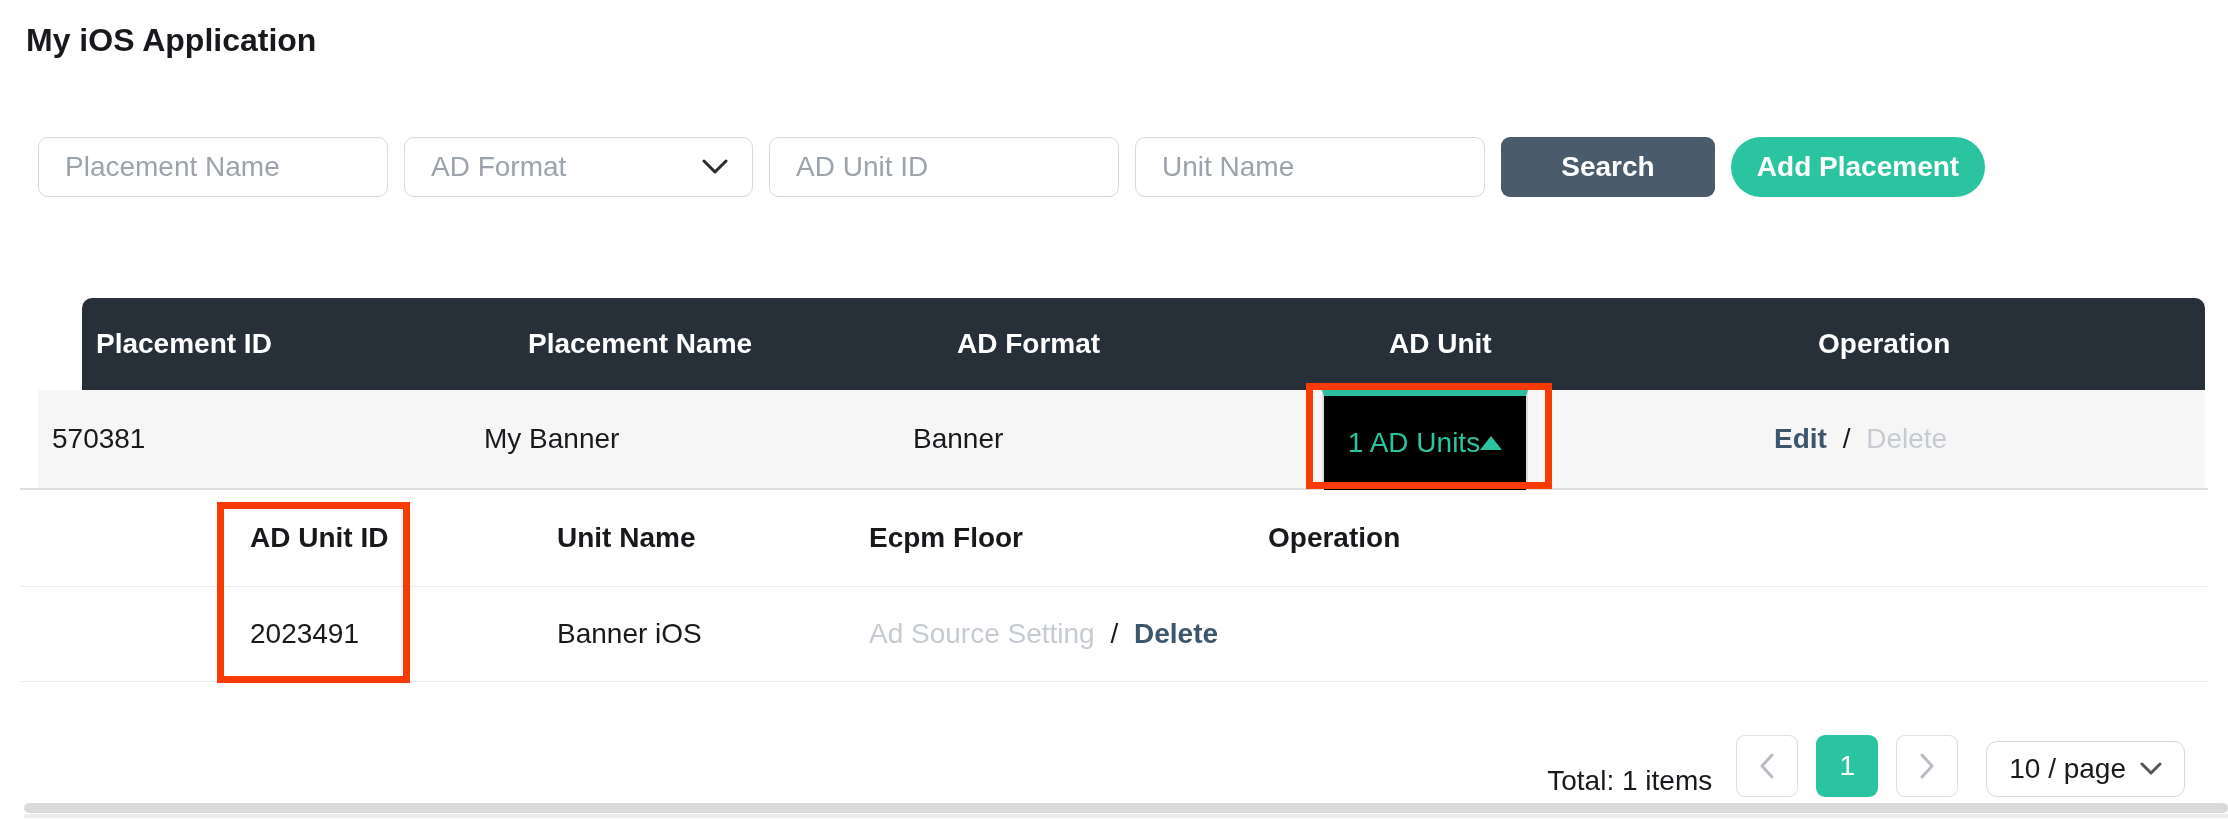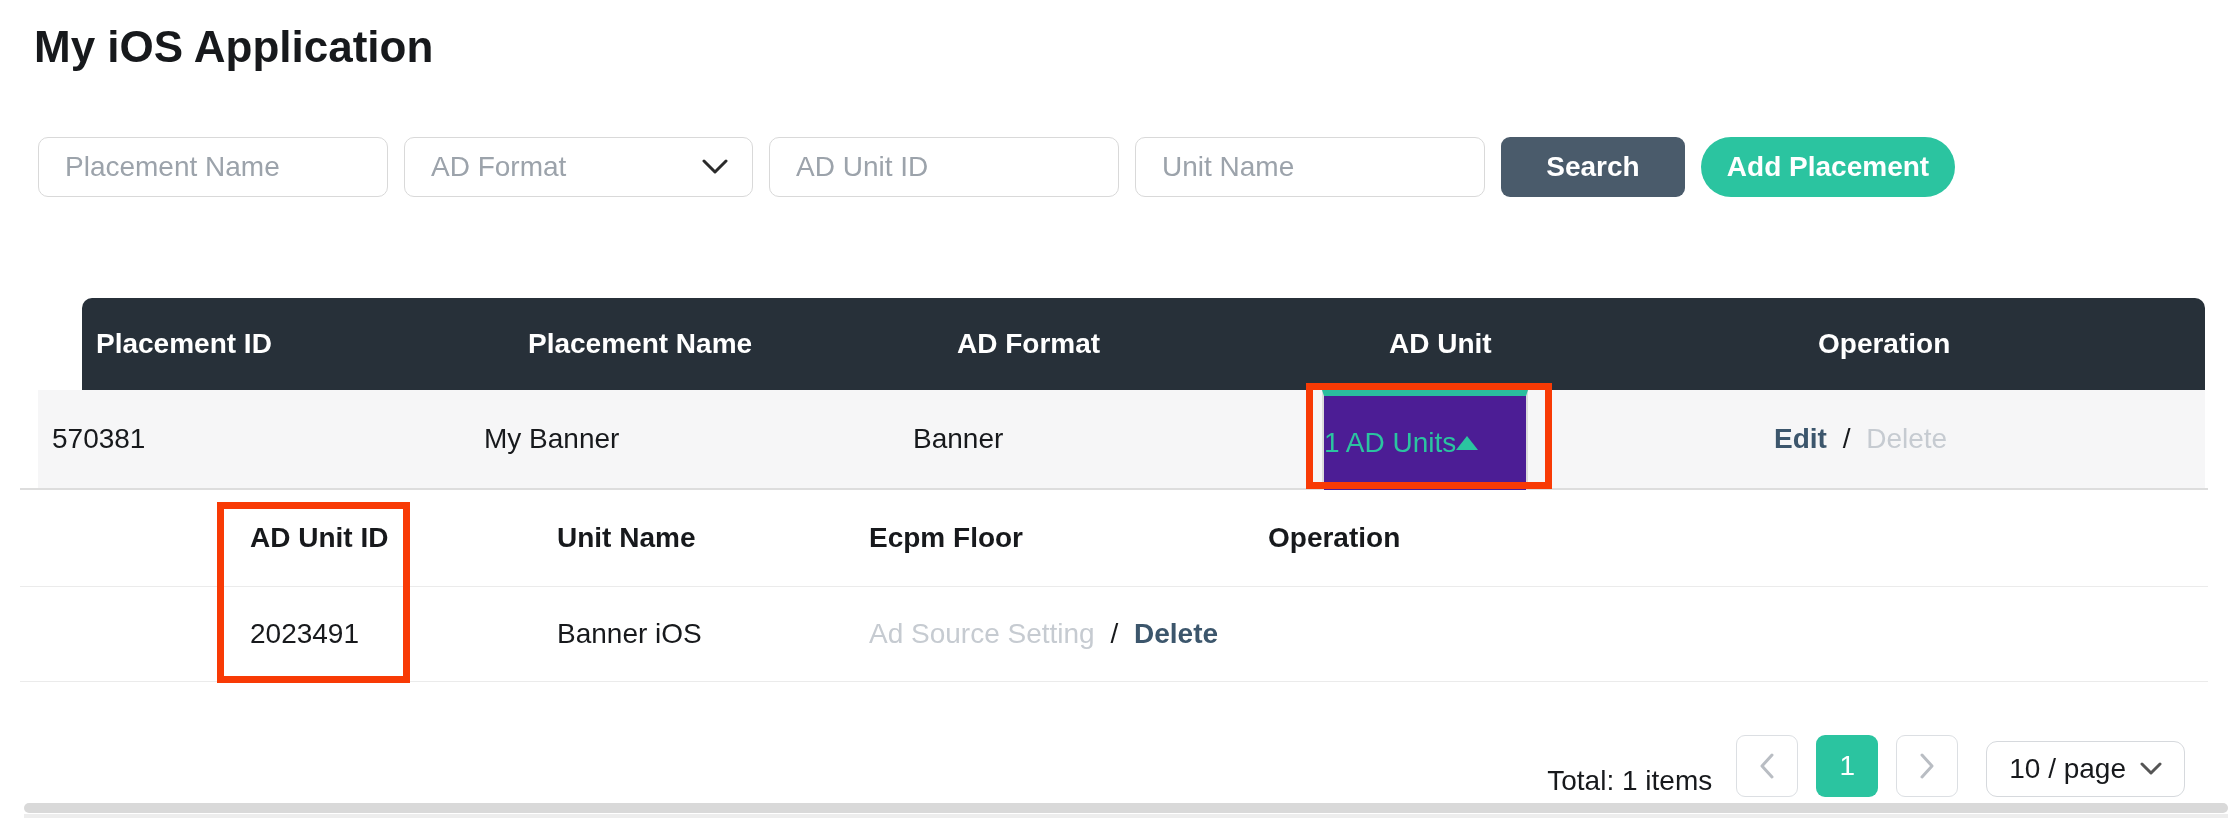--- a/index.html
+++ b/index.html
@@ -16,40 +16,40 @@
   *{margin:0;padding:0;box-sizing:border-box;}
   html,body{background:#fff;}
   body{
     width:2228px;height:820px;overflow:hidden;
     font-family:"Liberation Sans","DejaVu Sans",sans-serif;
     color:var(--text-main);
   }
   .canvas{position:relative;width:2228px;height:820px;background:#fff;}
 
   
-  .page-title{position:absolute;left:34px;top:22px;font-size:44px;font-weight:700;color:var(--text-main);}
+  .page-title{position:absolute;left:26px;top:22px;font-size:32px;font-weight:700;color:var(--text-main);}
 
   
   .filters{position:absolute;left:38px;top:137px;display:flex;align-items:center;gap:16px;}
   .f-input{
     width:350px;height:60px;border:1px solid var(--border-input);border-radius:10px;
     font-size:28px;padding:0 26px;color:var(--text-main);outline:none;
     font-family:"Liberation Sans","DejaVu Sans",sans-serif;background:#fff;
   }
   .f-input::placeholder{color:#9CA3AB;}
   .f-select{
     width:349px;height:60px;border:1px solid var(--border-input);border-radius:10px;
     display:flex;align-items:center;justify-content:space-between;padding:0 24px 0 26px;
     font-size:28px;color:#9CA3AB;background:#fff;cursor:pointer;
   }
   .btn{
     height:60px;border:none;border-radius:9px;font-size:28px;font-weight:600;color:#fff;
     cursor:pointer;font-family:"Liberation Sans","DejaVu Sans",sans-serif;
   }
-  .btn-search{width:184px;background:var(--search-button);}
+  .btn-search{width:214px;background:var(--search-button);}
   .btn-add{width:254px;background:var(--accent-teal);border-radius:30px;}
 
   
   .table{position:absolute;left:38px;top:298px;width:2167px;}
   .thead,.trow{display:grid;grid-template-columns:432px 429px 432px 429px 1fr;align-items:center;}
   .thead{height:92px;background:var(--dark-header);border-radius:10px 10px 0 0;margin-left:44px;}
   .thead .cell{color:#fff;font-weight:700;font-size:28px;padding-left:14px;}
   .trow{height:98px;background:var(--row-stripe);}
   .trow .cell{font-size:28px;padding-left:14px;color:var(--text-main);}
 
@@ -65,22 +65,22 @@
   .sub-row .cell{font-size:28px;color:var(--text-main);}
 
   .op-link{font-size:28px;cursor:pointer;}
   .op-dark{color:var(--link-dark);font-weight:700;}
   .op-disabled{color:var(--link-disabled);font-weight:400;}
   .op-sep{color:var(--text-main);font-weight:400;padding:0 8px;}
 
   
   .ad-units-btn{
     position:absolute;left:1322px;top:390px;width:206px;height:100px;z-index:3;
-    background:#4c1d95;border-top:6px solid #2BBD9E;border-left:2px solid #DCDCDC;border-right:2px solid #DCDCDC;
-    display:flex;align-items:center;cursor:pointer;
+    background:#000000;border-top:6px solid #2BBD9E;border-left:2px solid #DCDCDC;border-right:2px solid #DCDCDC;
+    display:flex;align-items:center;justify-content:center;cursor:pointer;
   }
   .ad-units-btn .label{color:var(--accent-teal);font-size:28px;}
   .tri-up{width:0;height:0;border-left:11px solid transparent;border-right:11px solid transparent;border-bottom:14px solid var(--accent-teal);}
 
   
   .pagination{position:absolute;right:43px;top:717px;height:80px;display:flex;align-items:flex-end;gap:18px;}
   .pg-total{font-size:28px;color:var(--text-main);margin-right:6px;}
   .pg-btn{
     width:62px;height:62px;border:1px solid #DCDFE3;border-radius:9px;background:#fff;
     display:flex;align-items:center;justify-content:center;cursor:pointer;

